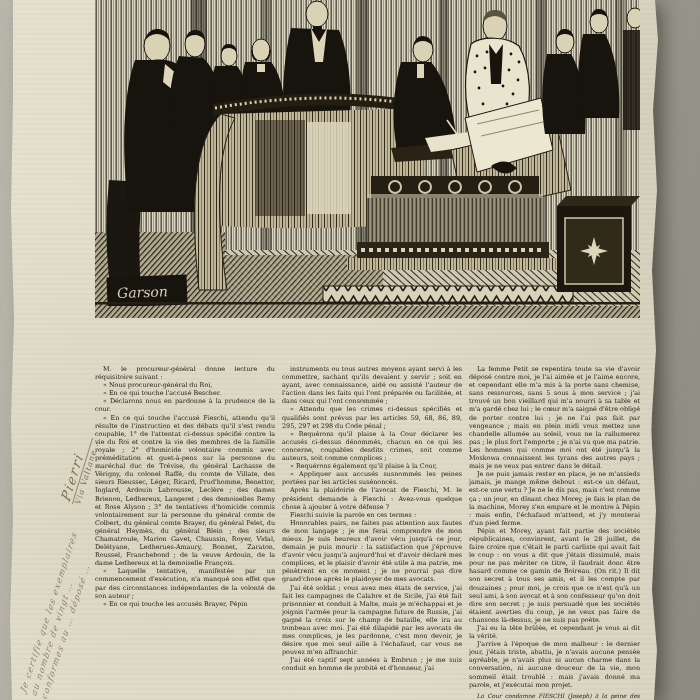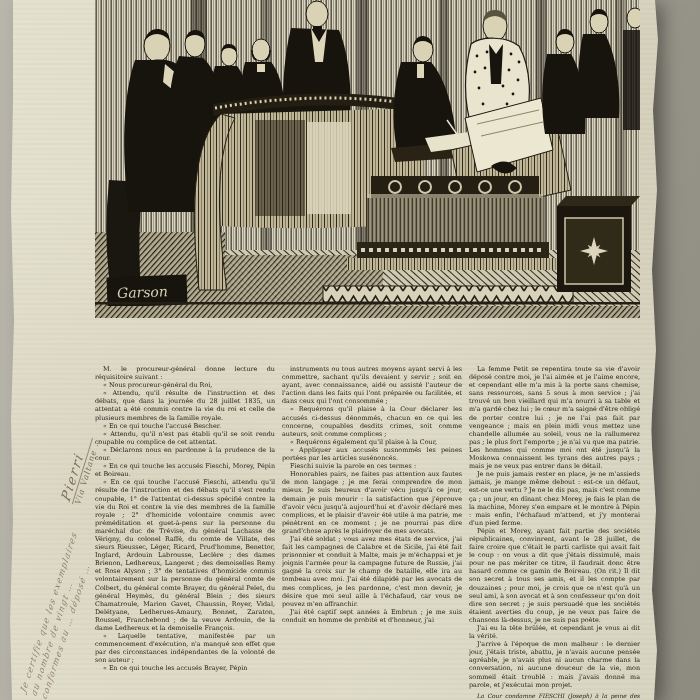--- a/index.html
+++ b/index.html
@@ -213,35 +213,34 @@
 
       <rect y="302" width="545" height="2.5" fill="#241f15"></rect>
       <rect y="306" width="545" height="12" fill="url(#pHatch2)"></rect>
     </svg>
 
     <div id="cols">
       <div class="col">
 
       <p>M. le procureur-général donne lecture du réquisitoire suivant :</p>
           <p>« Nous procureur-général du Roi,</p>
-          <p>« Attendu, qu'il résulte de l'instruction et des débats, que dans la journée du 28 juillet 1835, un attentat a été commis contre la vie du roi et celle de plusieurs membres de la famille royale.</p>
           <p>« En ce qui touche l'accusé Bescher.</p>
-          <p>« Attendu, qu'il n'est pas établi qu'il se soit rendu coupable ou complice de cet attentat.</p>
           <p>« Déclarons nous en pardonne à la prudence de la cour.</p>
-          <p>« En ce qui touche les accusés Fieschi, Morey, Pépin et Boireau.</p>
           <p>« En ce qui touche l'accusé Fieschi, attendu qu'il résulte de l'instruction et des débats qu'il s'est rendu coupable, 1° de l'attentat ci-dessus spécifié contre la vie du Roi et contre la vie des membres de la famille royale ; 2° d'homicide volontaire commis avec préméditation et guet-à-pens sur la personne du maréchal duc de Trévise, du général Lachasse de Vérigny, du colonel Raffé, du comte de Villate, des sieurs Rieussec, Léger, Ricard, Prud'homme, Benettor, Inglard, Ardouin Labrousse, Leclère ; des dames Brienon, Ledhereux, Langeret ; des demoiselles Remy et Rose Alyson ; 3° de tentatives d'homicide commis volontairement sur la personne du général comte de Colbert, du général comte Brayer, du général Pelet, du général Heymès, du général Blein ; des sieurs Chamatroule, Marion Gavet, Chaussin, Royer, Vidal, Delétyane, Ledherues-Amaury, Bonnet, Zaraton, Roussel, Franchebond ; de la veuve Ardouin, de la dame Ledhereux et la demoiselle François.</p>
           <p>« Laquelle tentative, manifestée par un commencement d'exécution, n'a manqué son effet que par des circonstances indépendantes de la volonté de son auteur ;</p>
           <p>« En ce qui touche les accusés Brayer, Pépin</p>
         </div>
       <div class="col">
 
       <p>instruments ou tous autres moyens ayant servi à les commettre, sachant qu'ils devaient y servir ; soit en ayant, avec connaissance, aidé ou assisté l'auteur de l'action dans les faits qui l'ont préparée ou facilitée, et dans ceux qui l'ont consommée ;</p>
+          <p>« Attendu que les crimes ci-dessus spécifiés et qualifiés sont prévus par les articles 59, 68, 86, 89, 295, 297 et 298 du Code pénal ;</p>
           <p>« Requérons qu'il plaise à la Cour déclarer les accusés ci-dessus dénommés, chacun en ce qui les concerne, coupables desdits crimes, soit comme auteurs, soit comme complices ;</p>
           <p>« Requérons également qu'il plaise à la Cour,</p>
           <p>« Appliquer aux accusés susnommés les peines portées par les articles susénoncés.</p>
+          <p>Après la plaidoirie de l'avocat de Fieschi, M. le président demande à Fieschi : Avez-vous quelque chose à ajouter à votre défense ?</p>
           <p>Fieschi suivie la parole en ces termes :</p>
           <p>Honorables pairs, ne faites pas attention aux fautes de mon langage ; je me ferai comprendre de mon mieux. Je suis heureux d'avoir vécu jusqu'à ce jour, demain je puis mourir : la satisfaction que j'éprouve d'avoir vécu jusqu'à aujourd'hui et d'avoir déclaré mes complices, et le plaisir d'avoir été utile à ma patrie, me pénètrent en ce moment ; je ne pourrai pas dire grand'chose après le plaidoyer de mes avocats.</p>
           <p>J'ai été soldat ; vous avez mes états de service, j'ai fait les campagnes de Calabre et de Sicile, j'ai été fait prisonnier et conduit à Malte, mais je m'échappai et je joignis l'armée pour la campagne future de Russie, j'ai gagné la croix sur le champ de bataille, elle ira au tombeau avec moi. J'ai été dilapidé par les avocats de mes complices, je les pardonne, c'est mon devoir, je désire que moi seul aille à l'échafaud, car vous ne pouvez m'en affranchir.</p>
           <p>J'ai été captif sept années à Embrun ; je me suis conduit en homme de probité et d'honneur, j'ai</p>
         </div>
       <div class="col">
 
       <p>La femme Petit se repentira toute sa vie d'avoir déposé contre moi, je l'ai aimée et je l'aime encore, et cependant elle m'a mis à la porte sans chemise, sans ressources, sans 5 sous à mon service ; j'ai trouvé un bon vieillard qui m'a nourri à sa table et m'a gardé chez lui ; le cœur m'a saigné d'être obligé de porter contre lui ; je ne l'ai pas fait par vengeance ; mais en plein midi vous mettez une chandelle allumée au soleil, vous ne la rallumerez pas ; le plus fort l'emporte ; je n'ai vu que ma patrie. Les hommes qui comme moi ont été jusqu'à la Moskowa connaissent les tyrans des autres pays ; mais je ne veux pas entrer dans le détail.</p>
           <p>Je ne puis jamais rester en place, je ne m'assieds jamais, je mange même debout : est-ce un défaut, est-ce une vertu ? Je ne le dis pas, mais c'est comme ça ; un jour, en dînant chez Morey, je fais le plan de la machine, Morey s'en empare et le montre à Pépin : mais enfin, l'échafaud m'attend, et j'y monterai d'un pied ferme.</p>
           <p>Pépin et Morey, ayant fait partie des sociétés républicaines, convinrent, avant le 28 juillet, de faire croire que c'était le parti carliste qui avait fait le coup : on vous a dit que j'étais dissimulé, mais pour ne pas mériter ce titre, il faudrait donc être hasard comme ce gamin de Boireau. (On rit.) Il dit son secret à tous ses amis, et il les compte par douzaines ; pour moi, je crois que ce n'est qu'à un seul ami, à son avocat et à son confesseur qu'on doit dire son secret ; je suis persuadé que les sociétés étaient averties du coup, je ne veux pas faire de chansons là-dessus, je ne suis pas poète.</p>

